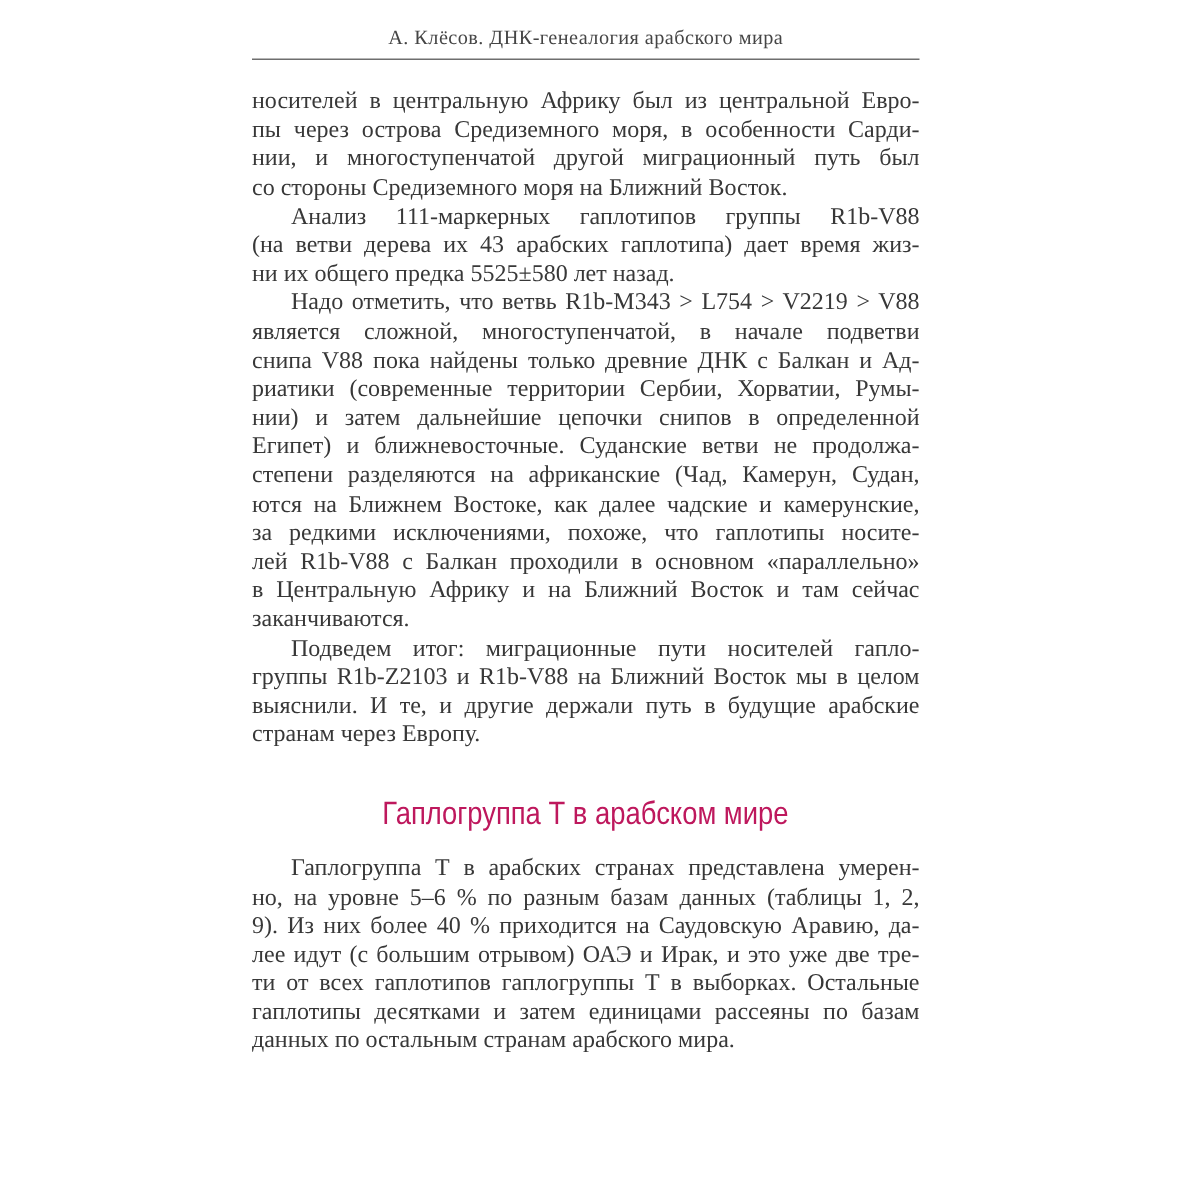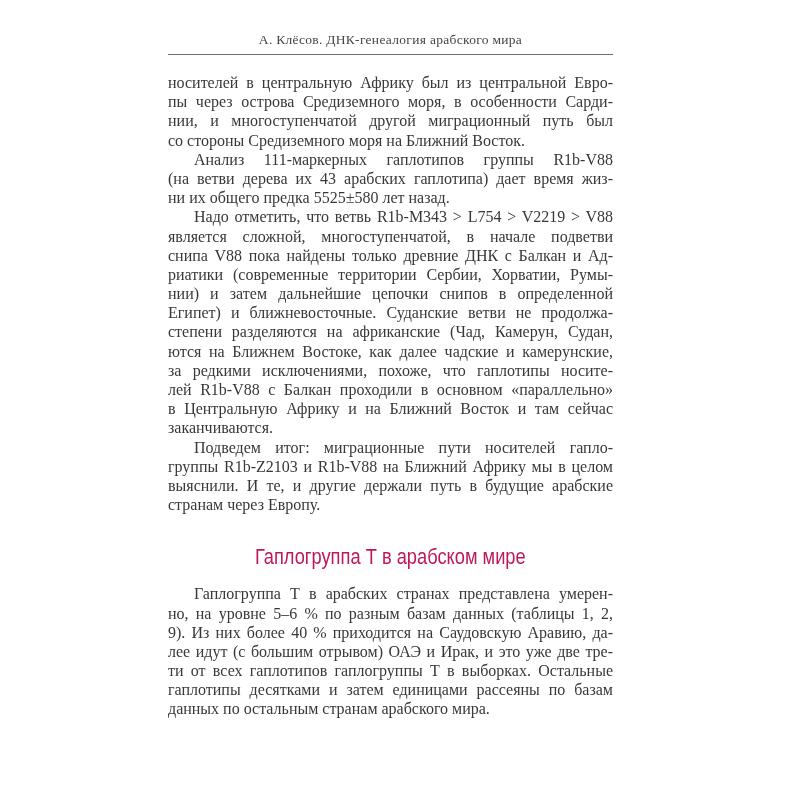--- a/index.html
+++ b/index.html
@@ -7,21 +7,21 @@
     width: 800px; height: 800px;
     background: #ffffff;
     position: relative;
     font-family: "Liberation Serif", serif;
     overflow: hidden;
   }
   .column {
     position: absolute;
     left: 168px; top: 0;
     width: 445px;
-    padding-top: 31px;
+    padding-top: 16px;
   }
   .running-head {
     text-align: center;
     font-size: 13.5px;
     line-height: 18px;
     color: #454545;
     letter-spacing: 0.3px;
   }
   .rule {
     margin-top: 5px;
@@ -92,21 +92,21 @@
     <div class="tl">нии) и затем дальнейшие цепочки снипов в определенной</div>
     <div class="tl">Египет) и ближневосточные. Суданские ветви не продолжа-</div>
     <div class="tl">степени разделяются на африканские (Чад, Камерун, Судан,</div>
     <div class="tl">ются на Ближнем Востоке, как далее чадские и камерунские,</div>
     <div class="tl">за редкими исключениями, похоже, что гаплотипы носите-</div>
     <div class="tl">лей R1b-V88 с Балкан проходили в основном «параллельно»</div>
     <div class="tl">в Центральную Африку и на Ближний Восток и там сейчас</div>
     <div class="tl last">заканчиваются.</div>
 
     <div class="tl ind">Подведем итог: миграционные пути носителей гапло-</div>
-    <div class="tl">группы R1b-Z2103 и R1b-V88 на Ближний Африку мы в целом</div>
+    <div class="tl">группы R1b-Z2103 и R1b-V88 на Ближний Восток мы в целом</div>
     <div class="tl">выяснили. И те, и другие держали путь в будущие арабские</div>
     <div class="tl last">странам через Европу.</div>
   </div>
 
   <div class="section-heading">
     <span>Гаплогруппа Т в арабском мире</span>
   </div>
 
   <div class="bodytext second">
     <div class="tl ind">Гаплогруппа Т в арабских странах представлена умерен-</div>

